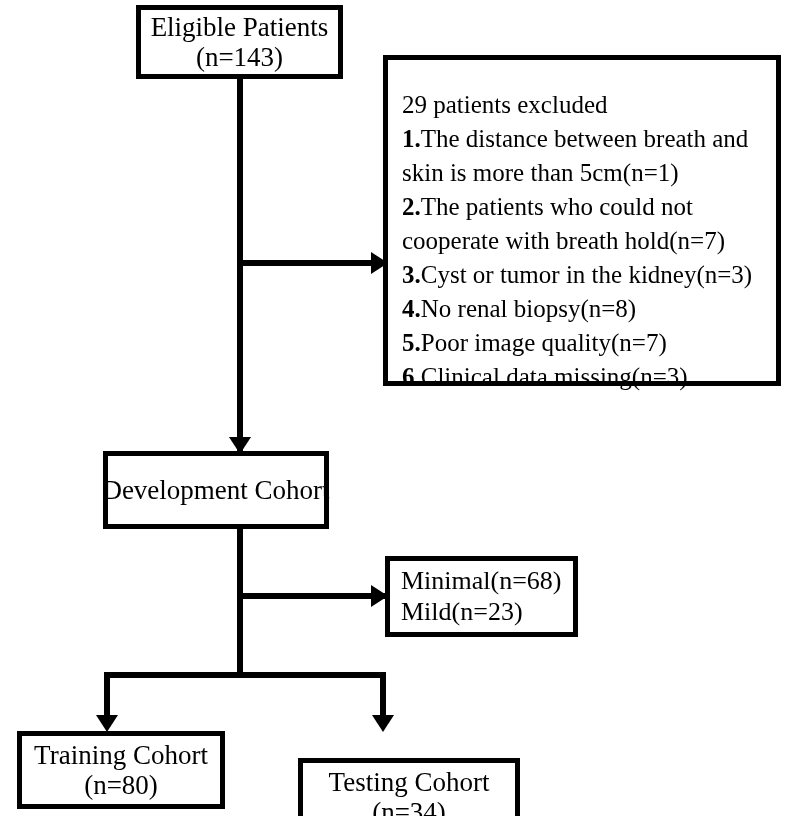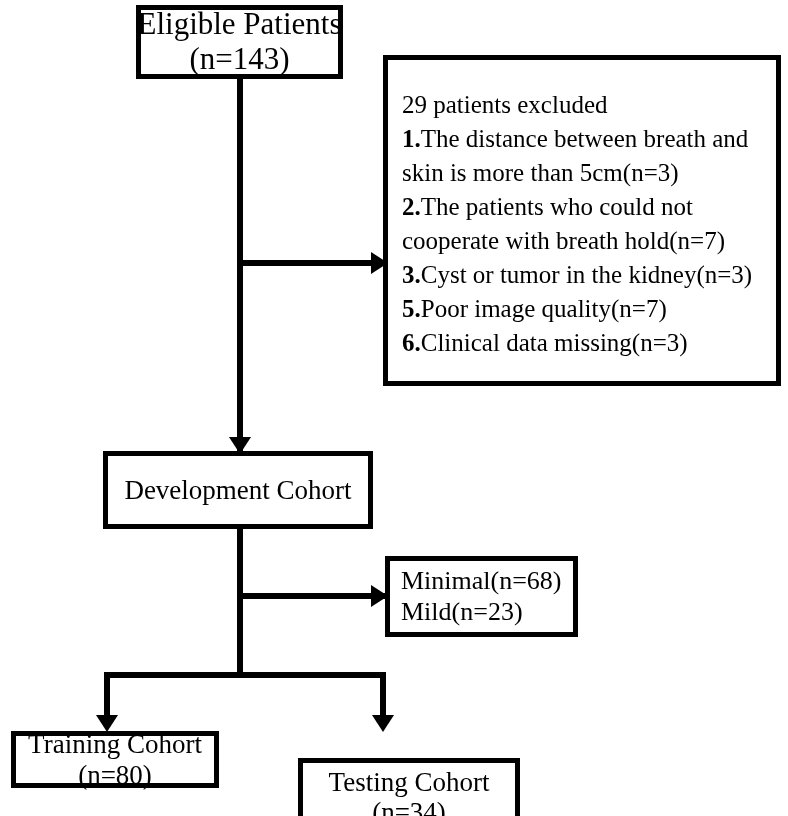--- a/index.html
+++ b/index.html
@@ -37,28 +37,28 @@
     text-align: center;
   }
   .box-line {
     display: block;
     white-space: nowrap;
     line-height: 1.12;
   }
   
   #box-eligible {
     left: 136px; top: 5px; width: 207px; height: 74px;
-    font-size: 31px;
+    font-size: 27px;
   }
   #box-development {
-    left: 103px; top: 451px; width: 270px; height: 78px;
+    left: 103px; top: 451px; width: 226px; height: 78px;
     font-size: 27px;
   }
   #box-training {
-    left: 11px; top: 731px; width: 208px; height: 57px;
+    left: 17px; top: 731px; width: 208px; height: 78px;
     font-size: 27px;
   }
   #box-testing {
     left: 282px; top: 758px; width: 222px; height: 78px;
     font-size: 27px;
     margin-left: 16px;
   }
   #box-grading {
     left: 385px; top: 556px; width: 193px; height: 81px;
     font-size: 26px;
@@ -118,27 +118,28 @@
   <div class="vline" style="left:237px; top:79px; height:374px;"></div>
   <div class="arrow-down" style="left:229px; top:437px;"></div>
 
   <div class="hline" style="left:240px; top:260px; width:150px;"></div>
   <div class="arrow-right" style="left:371px; top:252px;"></div>
 
   <div class="box" id="box-excluded">
     <span class="excl-line">29 patients excluded</span>
 
     <span class="excl-line"><span class="num">1.</span><span>The distance between breath and</span></span>
-    <span class="excl-line">skin is more than 5cm(n=3)</span>
+    <span class="excl-line">skin is more than 5cm(n=1)</span>
 
     <span class="excl-line"><span class="num">2.</span><span>The patients who could not</span></span>
     <span class="excl-line">cooperate with breath hold(n=7)</span>
 
     <span class="excl-line"><span class="num">3.</span><span>Cyst or tumor in the kidney(n=3)</span></span>
 
+    <span class="excl-line"><span class="num">4.</span><span>No renal biopsy(n=8)</span></span>
 
     <span class="excl-line"><span class="num">5.</span><span>Poor image quality(n=7)</span></span>
 
     <span class="excl-line"><span class="num">6.</span><span>Clinical data missing(n=3)</span></span>
   </div>
 
   <div class="box centered" id="box-development">
     <span class="box-line">Development Cohort</span>
   </div>
 

